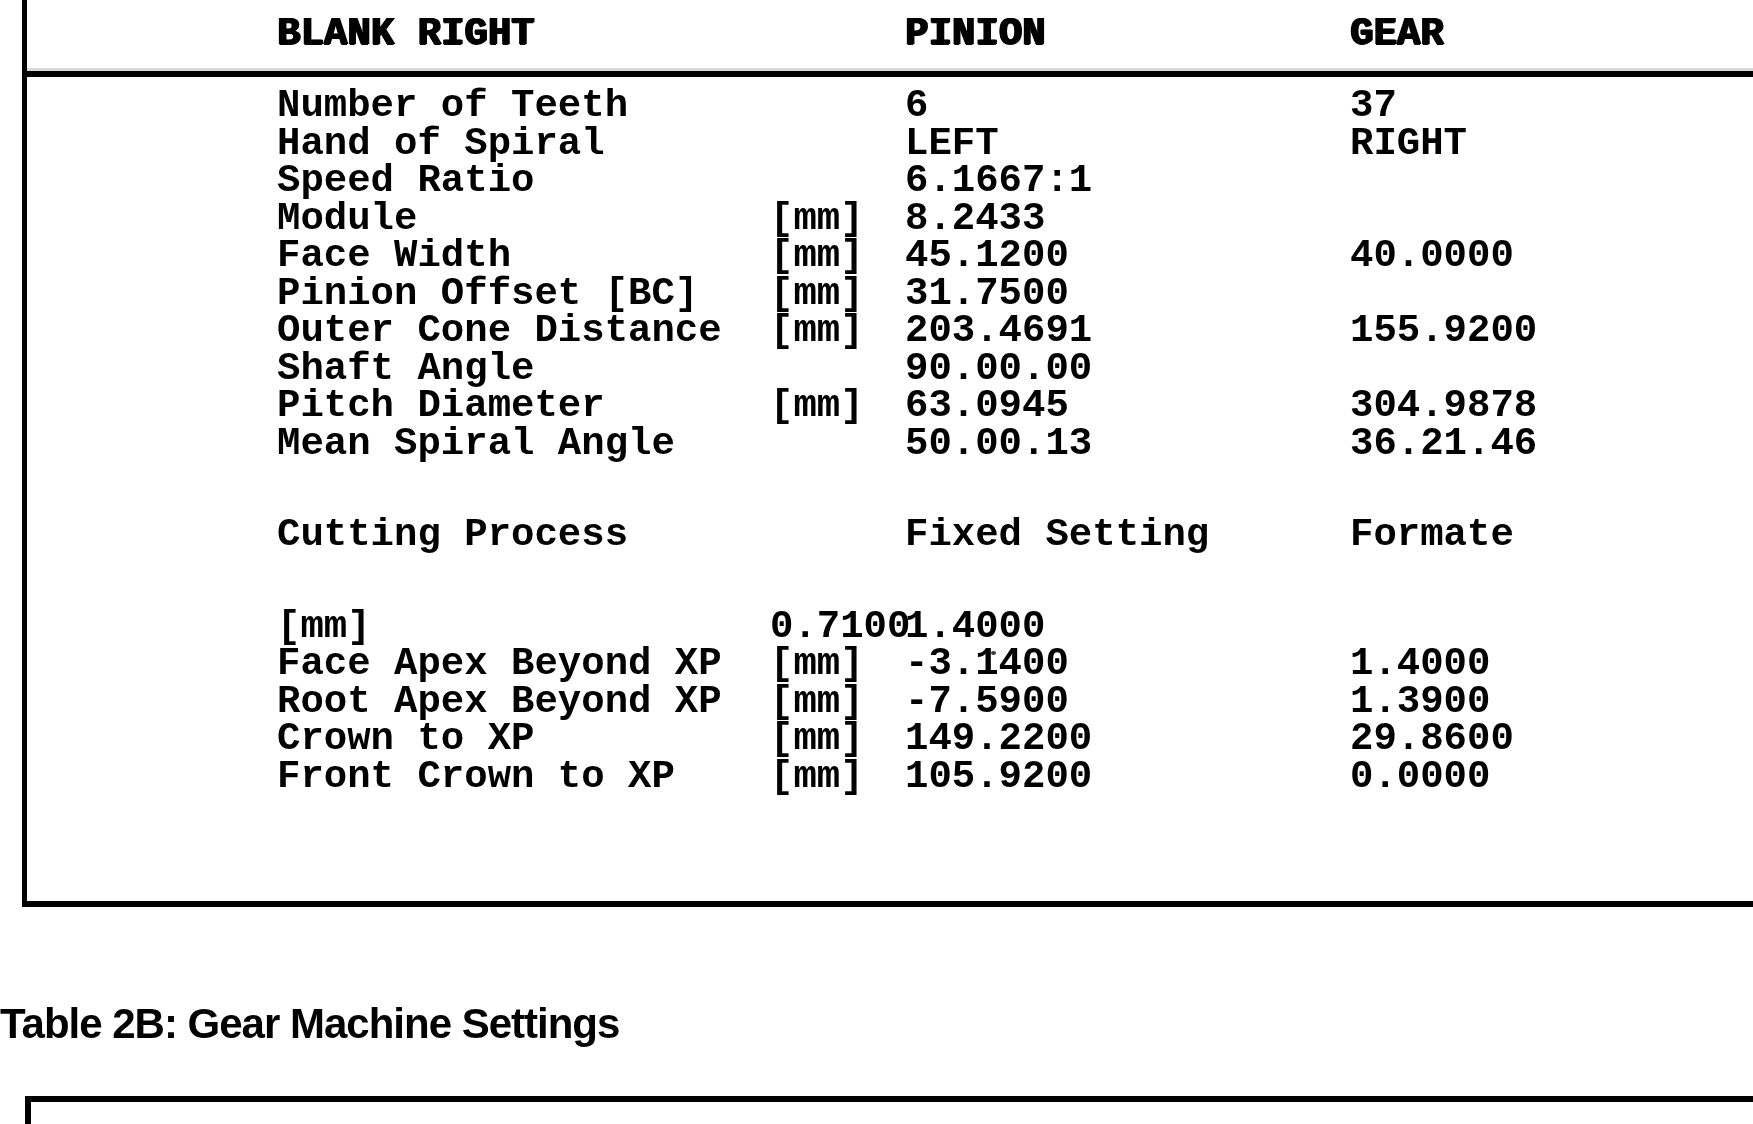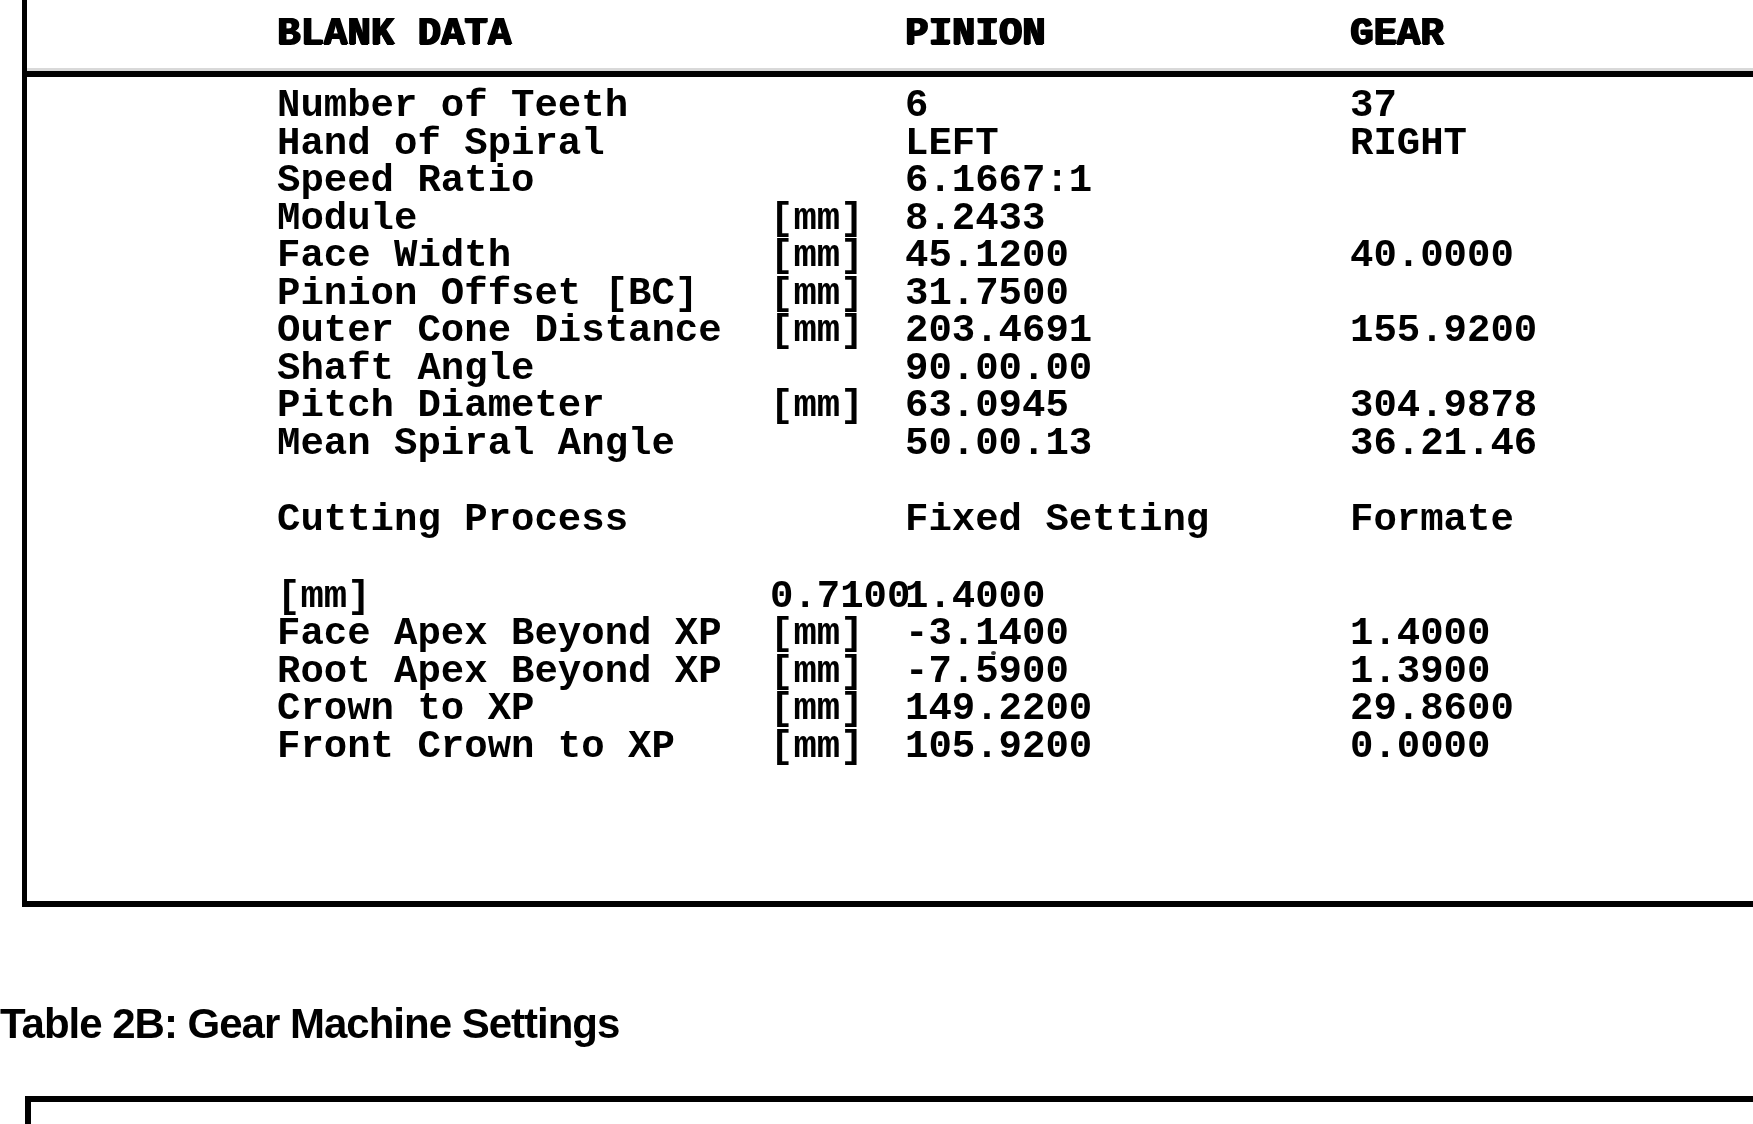--- a/index.html
+++ b/index.html
@@ -55,21 +55,21 @@
   }
   .rows {
     position: absolute;
     top: 88px; left: 0; right: 12px; font-family: Liberation Mono, monospace;
   }
   .row {
     height: 37.5px;
     line-height: 37.5px;
     white-space: pre;
   }
-  .row.gap { margin-top: 39px; }
+  .row.gap { margin-top: 54px; }
   
   .speckle {
     position: absolute;
     left: 991px; top: 651px; width: 5px; height: 4px;
     background: #3a3a3a;
     border-radius: 50%;
   }
   
   .caption {
     position: absolute;
@@ -93,21 +93,21 @@
   }
 </style>
 </head>
 <body>
 
 <div class="sheet">
 
   <div class="b1-left"></div>
 
   <div class="header-row grid">
-    <div class="c-label hdr">BLANK DATA</div>
+    <div class="c-label hdr">BLANK RIGHT</div>
     <div class="c-unit"></div>
     <div class="c-pinion hdr">PINION</div>
     <div class="c-gear hdr">GEAR</div>
   </div>
 
   <div class="header-sep"></div>
 
   <div class="rows" id="rows">
       <div class="row grid">
     <div class="c-label">Number of Teeth</div>

